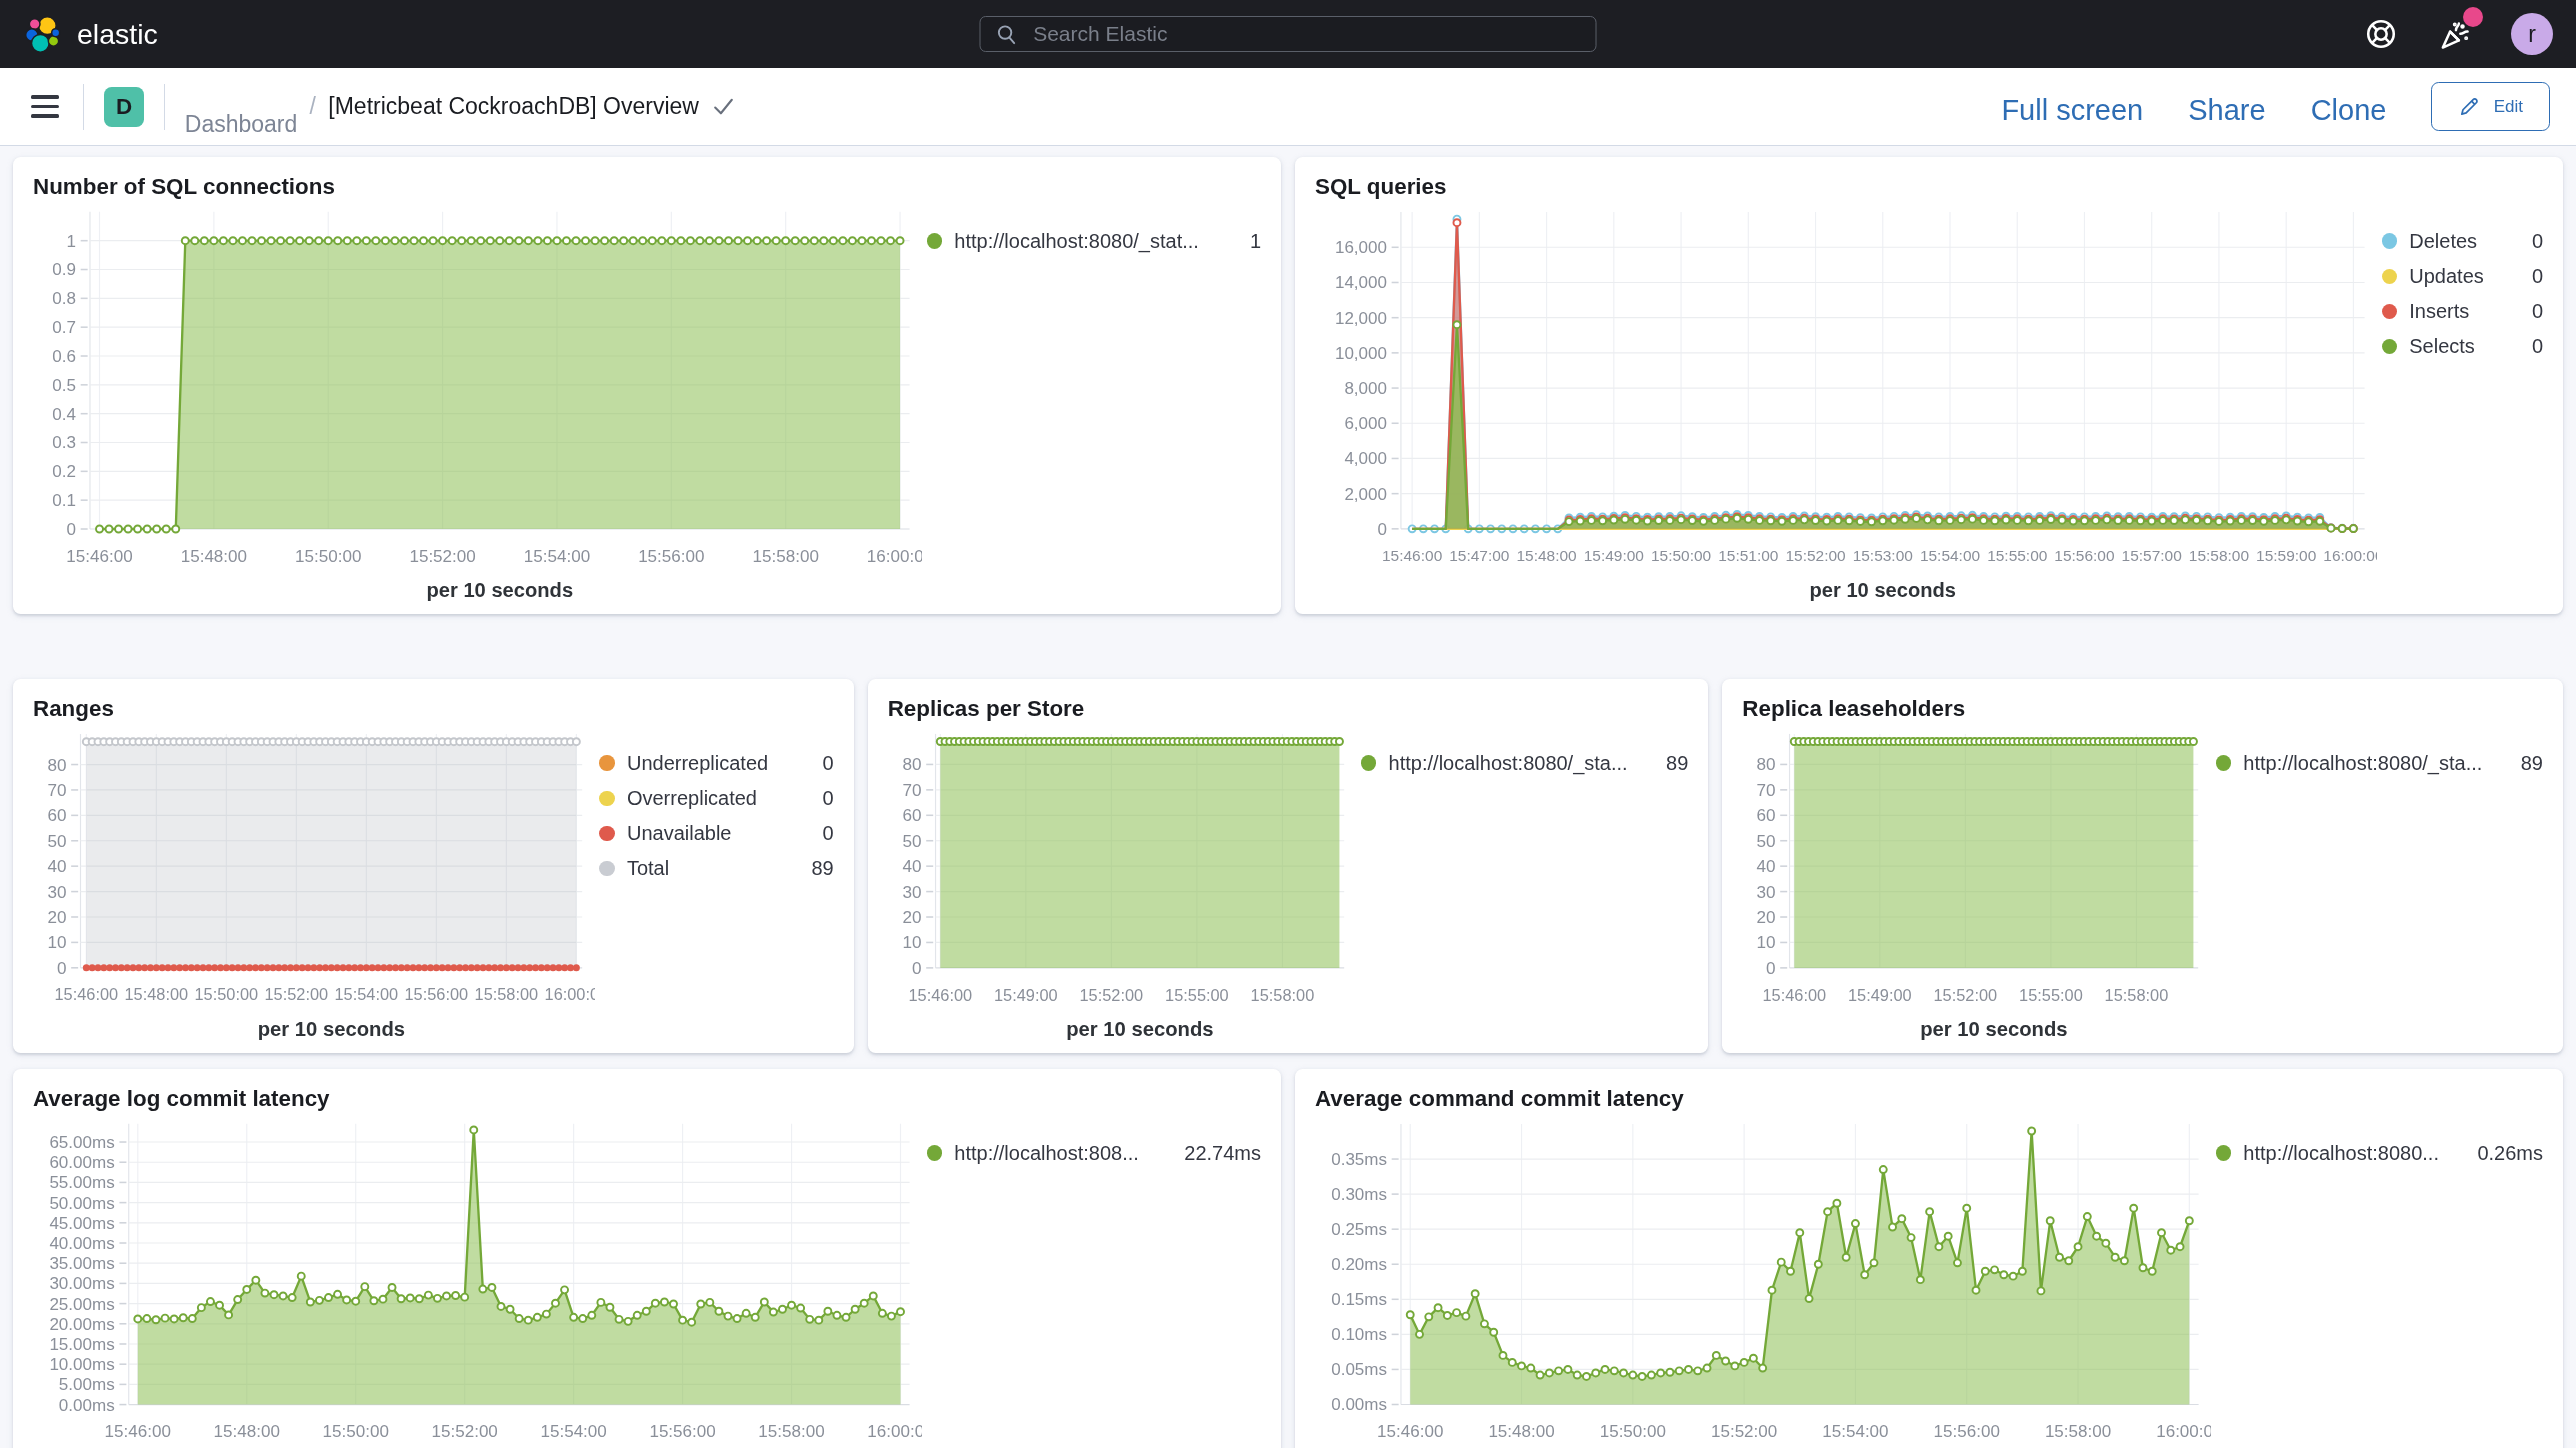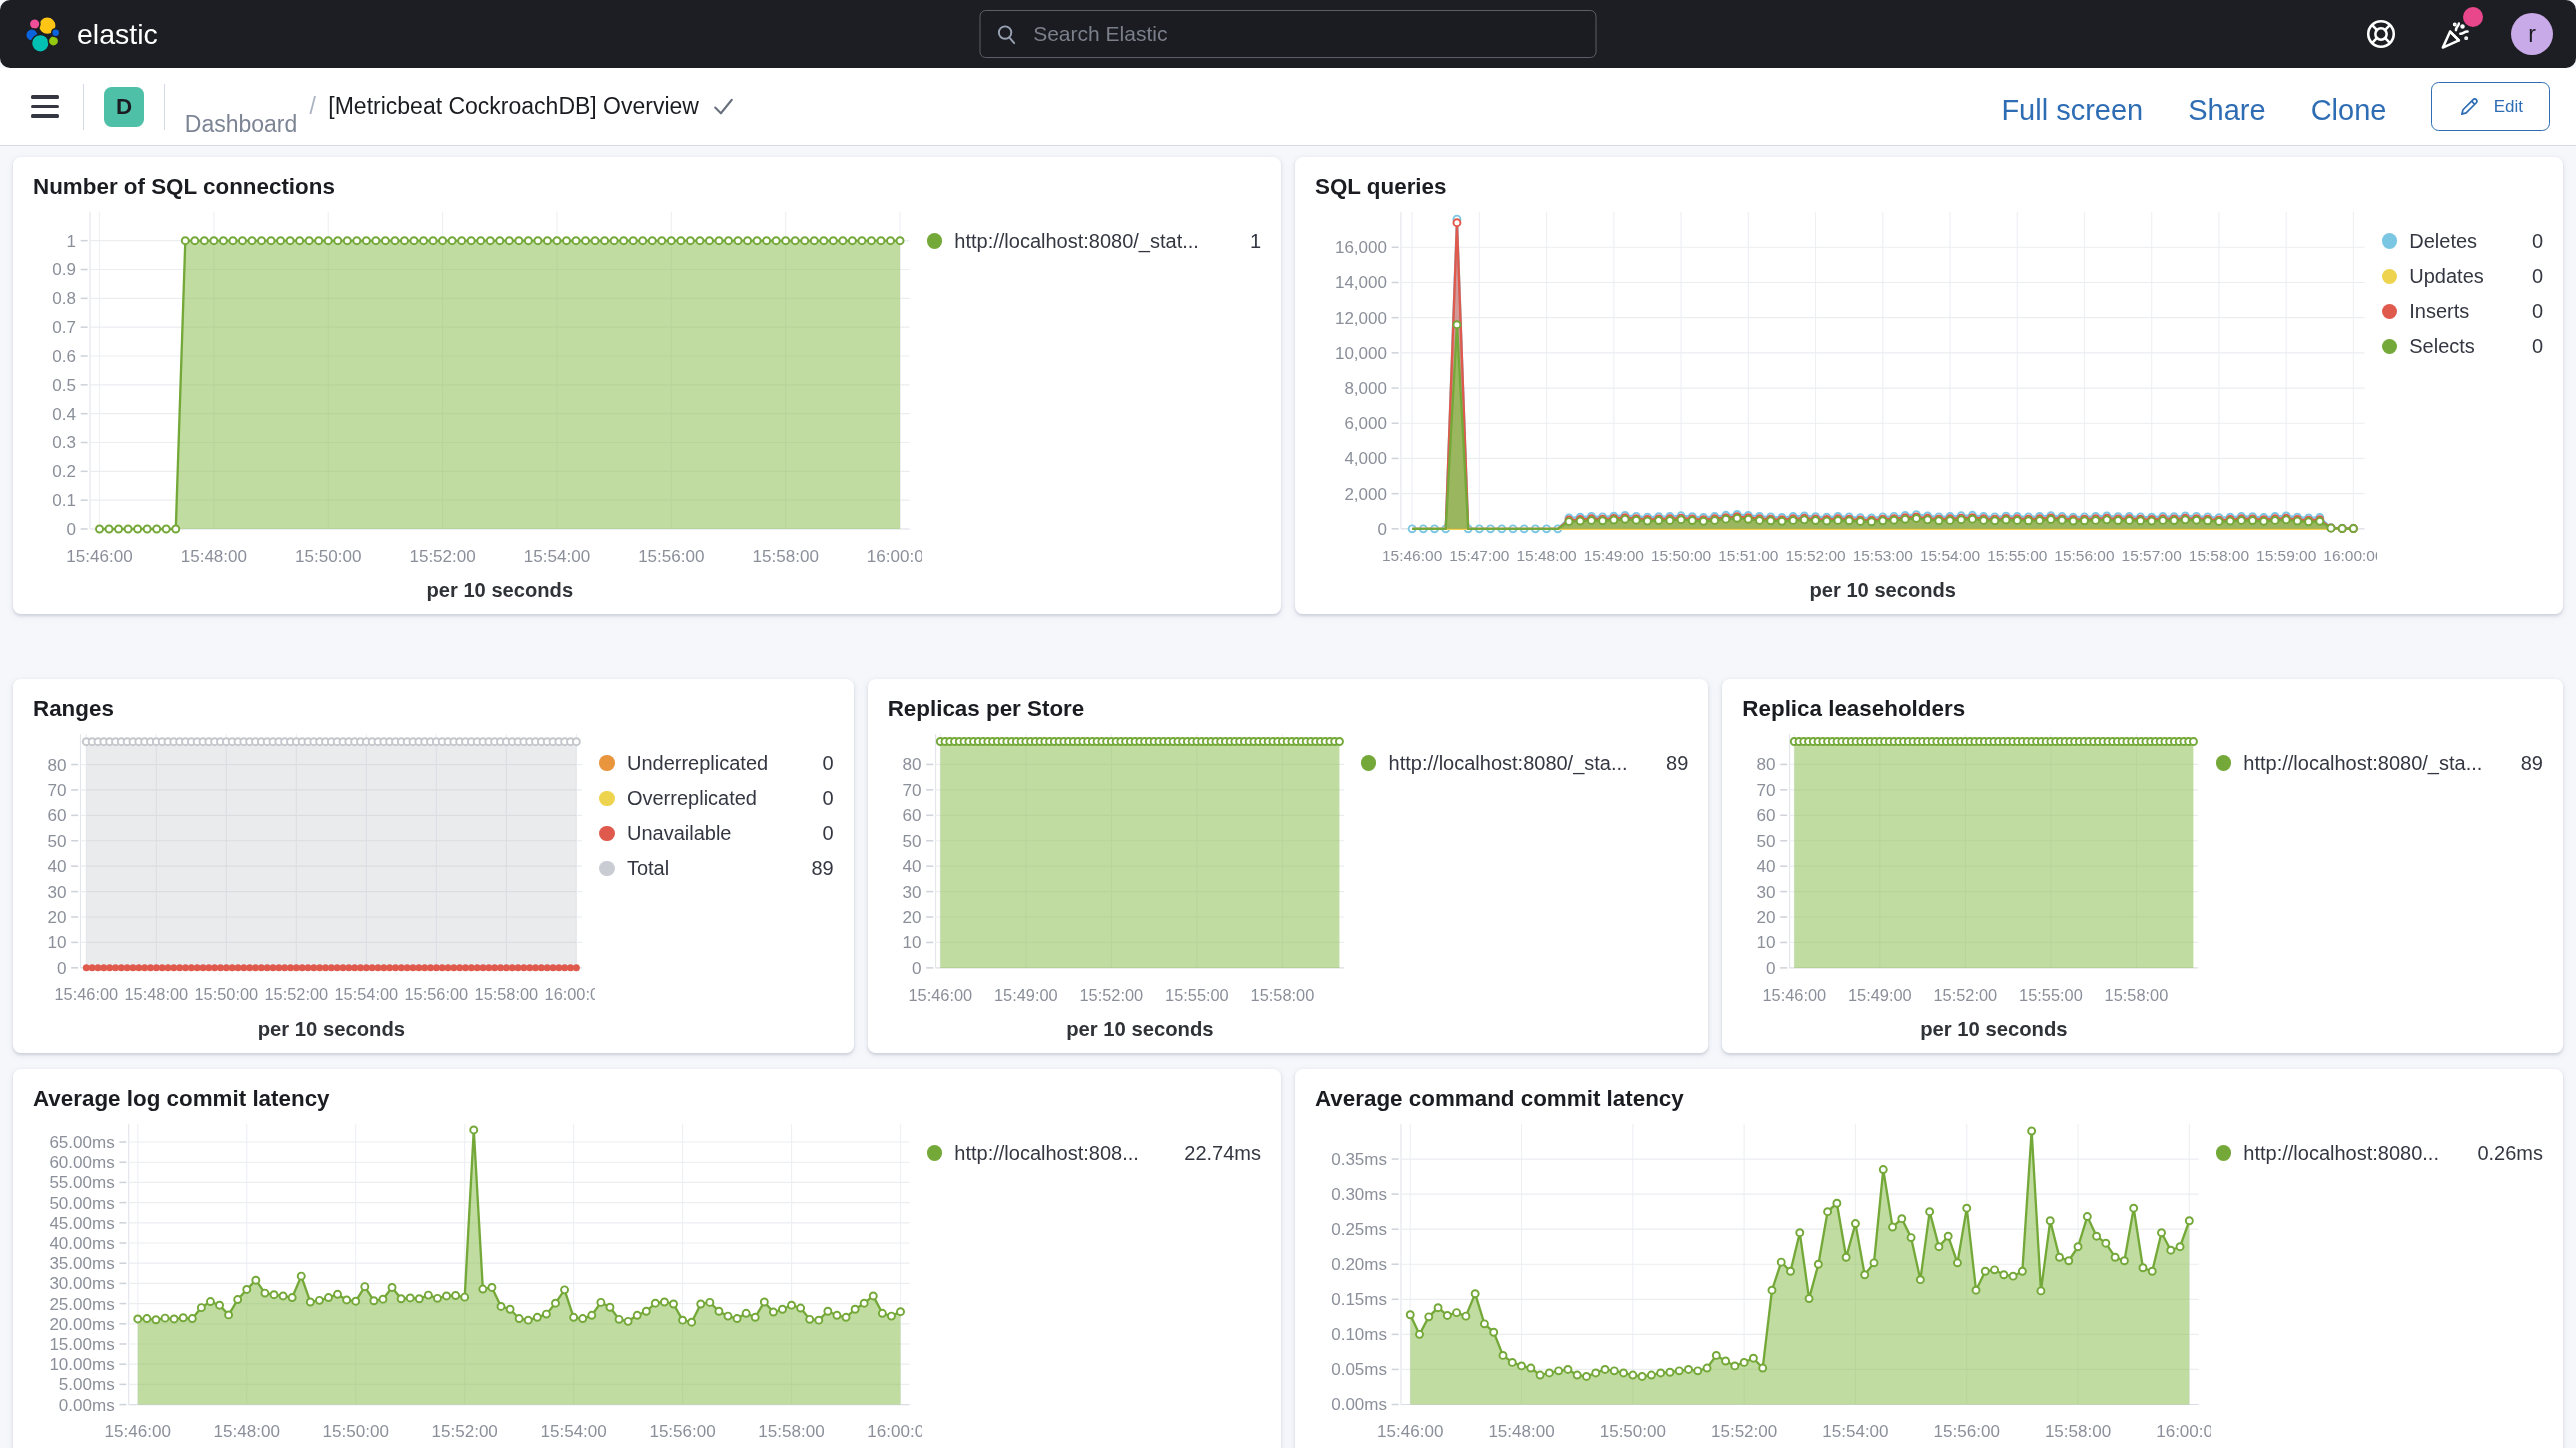--- a/index.html
+++ b/index.html
@@ -1,23 +1,23 @@
 <!DOCTYPE html>
 <html style="font-size:12.3px"><head>
 <meta charset="utf-8">
 <style>
   * { box-sizing: border-box; }
   html,body { margin:0; padding:0; }
   body { width:2576px; background:#f6f7fb; font-family:"Liberation Sans", sans-serif; color:#1a1c21; }
 
   
-  .header { height:68px; background:#1d1e23; display:flex; align-items:center; padding:0 23px; position:relative;border-radius:10px; }
+  .header { height:68px; background:#1d1e23; display:flex; align-items:center; padding:0 23px; position:relative; }
   .logo { display:flex; align-items:center; gap:14px; }
   .logo-text { color:#ffffff; font-size:28.5px; font-weight:400; }
-  .searchbar { position:absolute; left:50%; transform:translateX(-50%); width:617px; height:48px;
+  .searchbar { position:absolute; left:50%; transform:translateX(-50%); width:617px; height:36px;
     border:0.8px solid #5a5f69; border-radius:6.2px; background:#1b1c21; display:flex; align-items:center; padding:0 15.4px; gap:12.3px; }
   .searchbar input { flex:1; background:transparent; border:none; outline:none; color:#d4dae5; font-size:21px; font-family:inherit; }
   .searchbar input::placeholder { color:#7a7f8a; }
   .header-right { margin-left:auto; display:flex; align-items:center; gap:39px; }
   .hicon { position:relative; display:flex; align-items:center; justify-content:center; cursor:pointer; }
   .notif-dot { position:absolute; top:-9.3px; right:-10.8px; width:20px; height:20px; border-radius:50%; background:#e8488b; }
   .avatar { width:42px; height:42px; border-radius:50%; background:#c9aae8; color:#1a1c21; display:flex; align-items:center; justify-content:center; font-size:23px; cursor:pointer; }
 
   
   .toolbar { height:78px; background:#fff; border-bottom:0.8px solid #d3dae6; display:flex; align-items:center; padding:0 26px; gap:20px; }

